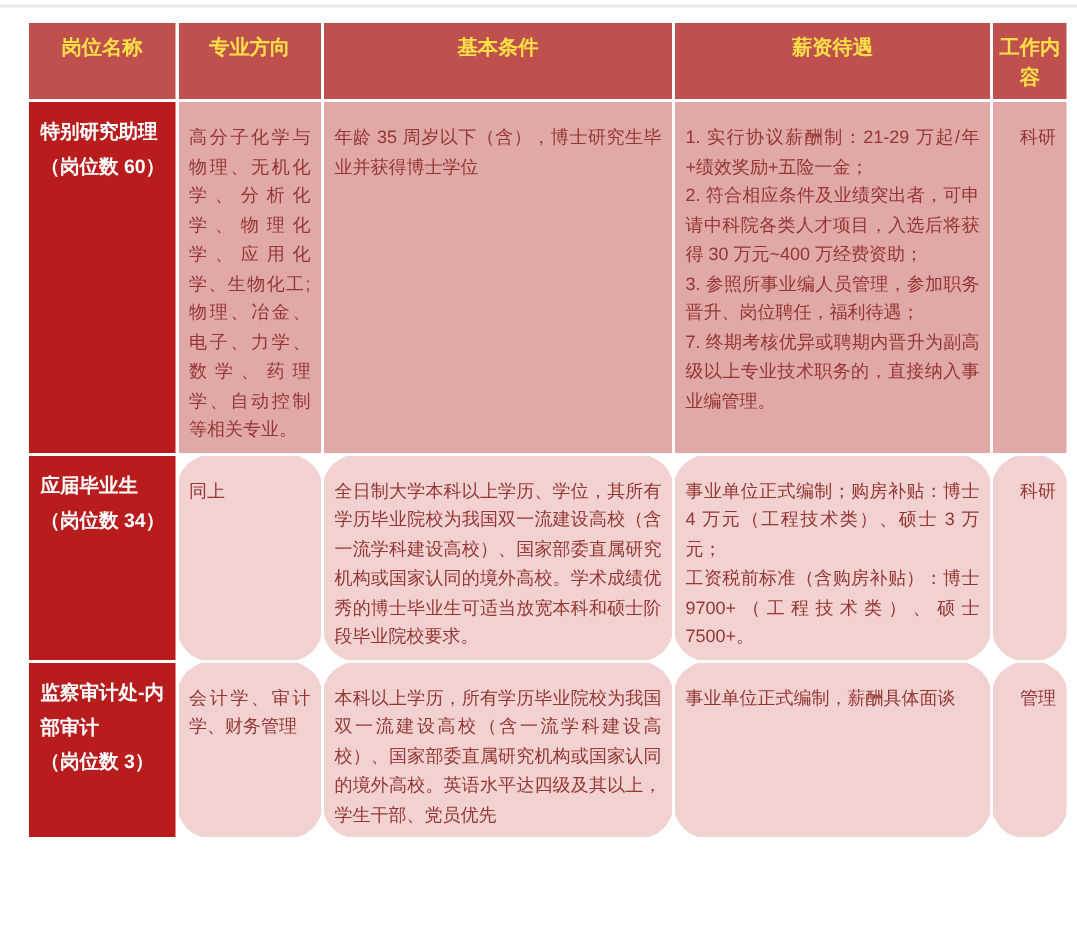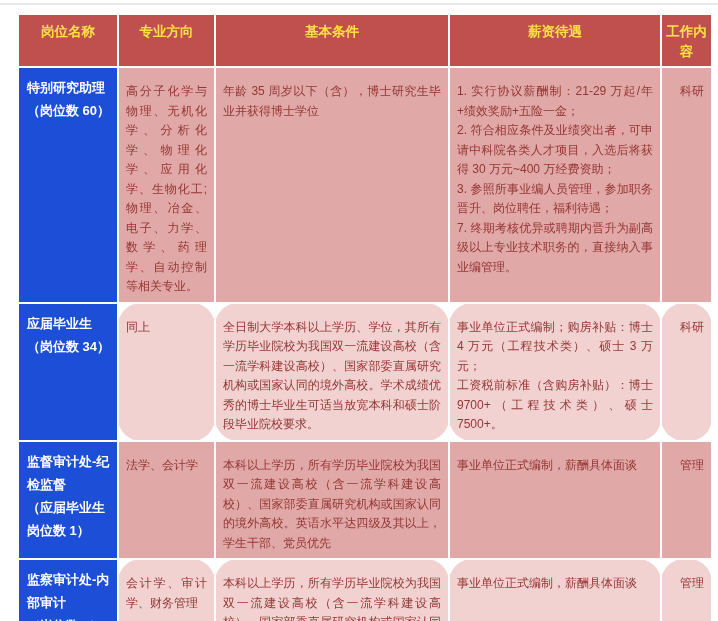--- a/index.html
+++ b/index.html
@@ -20,21 +20,21 @@
     vertical-align: top;
     overflow: hidden;
   }
   th.hdr {
     background: #c0504d; color: #fde047;
     font-size: 13.5px; font-weight: bold;
     text-align: center; padding: 7px 4px 4px 4px;
     line-height: 20px; height: 49px;
   }
   td.pos {
-    background: #1d4ed8; color: #ffffff;
+    background: #b91c1c; color: #ffffff;
     font-size: 13px; font-weight: bold;
     padding: 8px 6px 4px 8px; line-height: 23px;
     text-align: left;
   }
   td.body-cell {
     color: #943634; font-size: 12px; line-height: 19.5px;
     padding: 14px 7px 5px 7px;
     text-align: justify;
   }
   tr.shade-dark  td.body-cell { background: #e0a8a6; }
@@ -95,35 +95,20 @@
     <td class="body-cell">
           <div class="para">全日制大学本科以上学历、学位，其所有学历毕业院校为我国双一流建设高校（含一流学科建设高校）、国家部委直属研究机构或国家认同的境外高校。学术成绩优秀的博士毕业生可适当放宽本科和硕士阶段毕业院校要求。</div>
         </td>
     <td class="body-cell">
           <div class="para">事业单位正式编制；购房补贴：博士 4 万元（工程技术类）、硕士 3 万元；</div>
           <div class="para">工资税前标准（含购房补贴）：博士 9700+（工程技术类）、硕士 7500+。</div>
         </td>
     <td class="body-cell work-cell">科研</td>
   </tr>
 
-  <tr class="r3 shade-dark">
-    <td class="pos">
-          <div class="para">监督审计处-纪检监督</div>
-          <div class="para">（应届毕业生</div>
-          <div class="para">岗位数 1）</div>
-        </td>
-    <td class="body-cell">法学、会计学</td>
-    <td class="body-cell">
-          <div class="para">本科以上学历，所有学历毕业院校为我国双一流建设高校（含一流学科建设高校）、国家部委直属研究机构或国家认同的境外高校。英语水平达四级及其以上，学生干部、党员优先</div>
-        </td>
-    <td class="body-cell">
-          <div class="para">事业单位正式编制，薪酬具体面谈</div>
-        </td>
-    <td class="body-cell work-cell">管理</td>
-  </tr>
 
   <tr class="r4 shade-light">
     <td class="pos">
           <div class="para">监察审计处-内部审计</div>
           <div class="para">（岗位数 3）</div>
         </td>
     <td class="body-cell">会计学、审计学、财务管理</td>
     <td class="body-cell">
           <div class="para">本科以上学历，所有学历毕业院校为我国双一流建设高校（含一流学科建设高校）、国家部委直属研究机构或国家认同的境外高校。英语水平达四级及其以上，学生干部、党员优先</div>
         </td>

